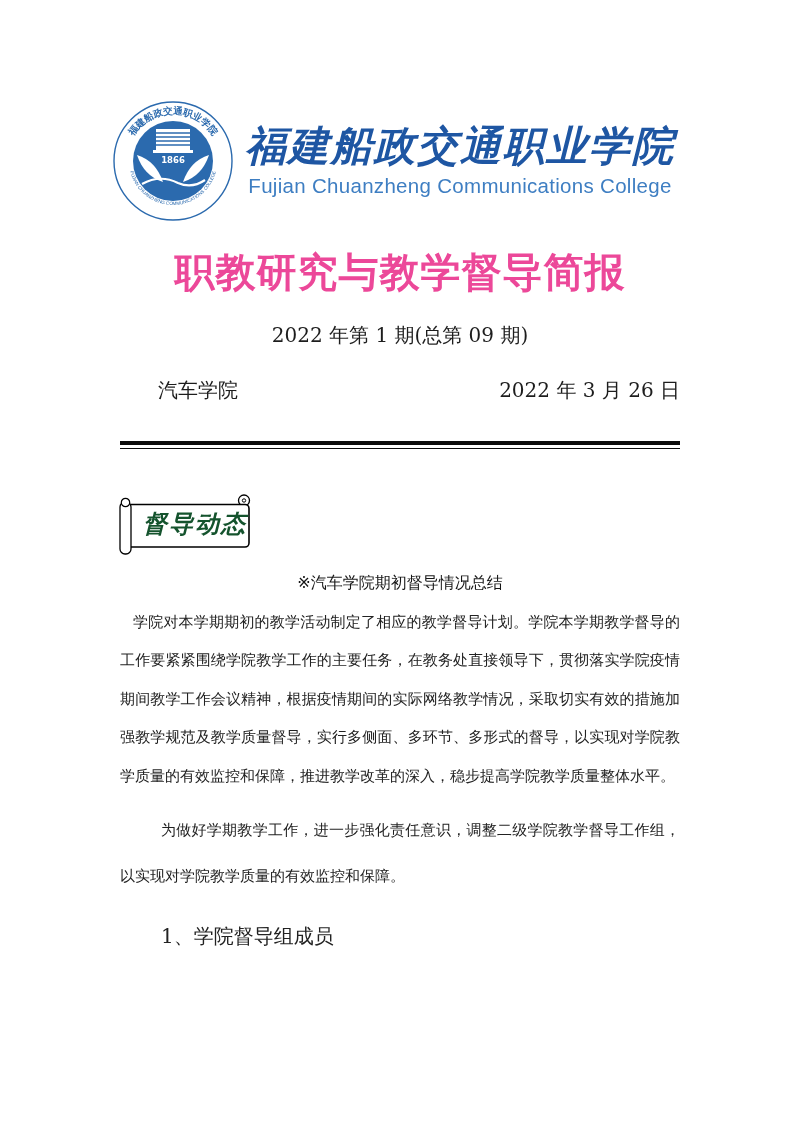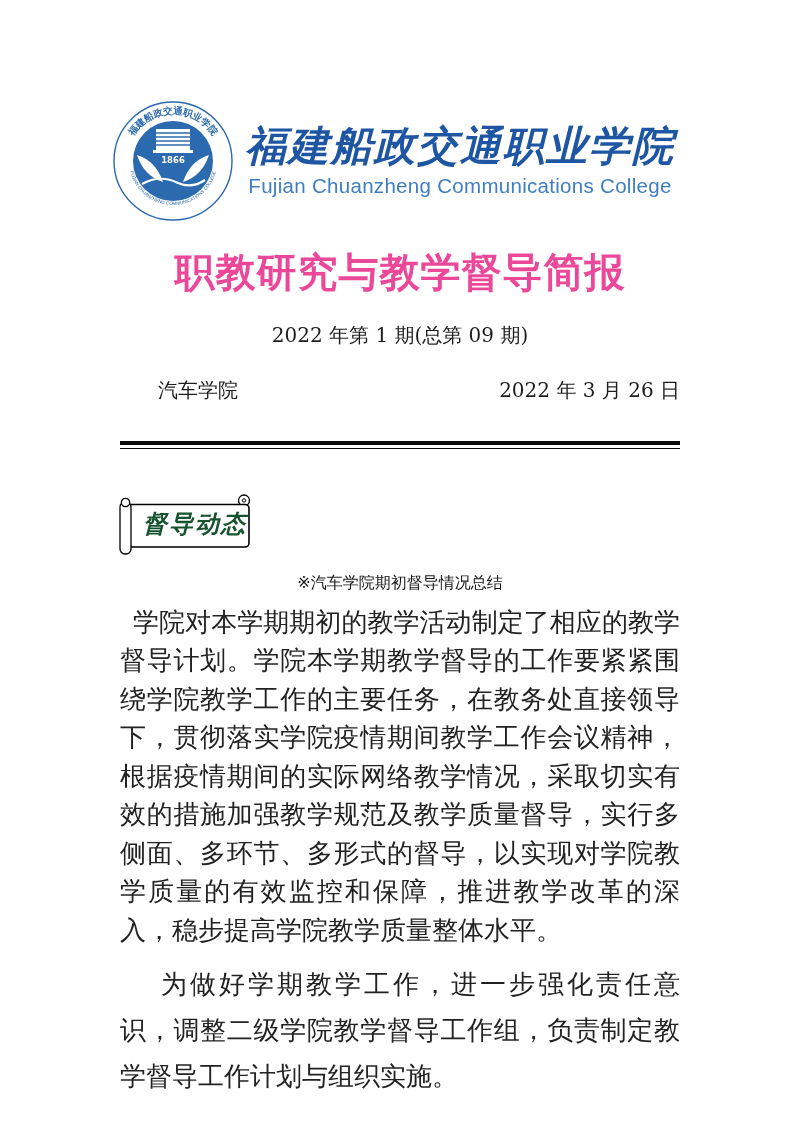--- a/index.html
+++ b/index.html
@@ -101,21 +101,21 @@
   .article-heading {
     margin: 14px 0 0 0;
     text-align: center;
     font-family: "Liberation Sans", "DejaVu Sans", sans-serif;
     font-size: 16px;
     font-weight: normal;
     color: #161616;
   }
   .body-para {
     margin: 0;
-    font-size: 26px;
+    font-size: 15px;
     text-align: justify;
     color: #222;
   }
   .para1 {
     margin-top: 9px;
     text-indent: 13px;
     line-height: 38.5px;
   }
   .para2 {
     margin-top: 12px;
@@ -212,19 +212,20 @@
           <rect x="3" y="11" width="11" height="52" rx="5" fill="#ffffff" stroke="#000" stroke-width="1.3"></rect>
           <circle cx="8.5" cy="11.5" r="4.2" fill="#ffffff" stroke="#000" stroke-width="1.2"></circle>
         </svg>
         <span class="banner-label">督导动态</span>
       </div>
 
       <h2 class="article-heading">※汽车学院期初督导情况总结</h2>
 
       <p class="body-para para1">学院对本学期期初的教学活动制定了相应的教学督导计划。学院本学期教学督导的工作要紧紧围绕学院教学工作的主要任务，在教务处直接领导下，贯彻落实学院疫情期间教学工作会议精神，根据疫情期间的实际网络教学情况，采取切实有效的措施加强教学规范及教学质量督导，实行多侧面、多环节、多形式的督导，以实现对学院教学质量的有效监控和保障，推进教学改革的深入，稳步提高学院教学质量整体水平。</p>
 
-      <p class="body-para para2">为做好学期教学工作，进一步强化责任意识，调整二级学院教学督导工作组，负责制定教学督导工作计划与组织实施。</p>
-
-
+      <p class="body-para para2">为做好学期教学工作，进一步强化责任意识，调整二级学院教学督导工作组，以实现对学院教学质量的有效监控和保障。</p>
+
+
+      <p class="list-item">1、学院督导组成员</p>
 
     </section>
   </div>
 </div>
 
 </body></html>

